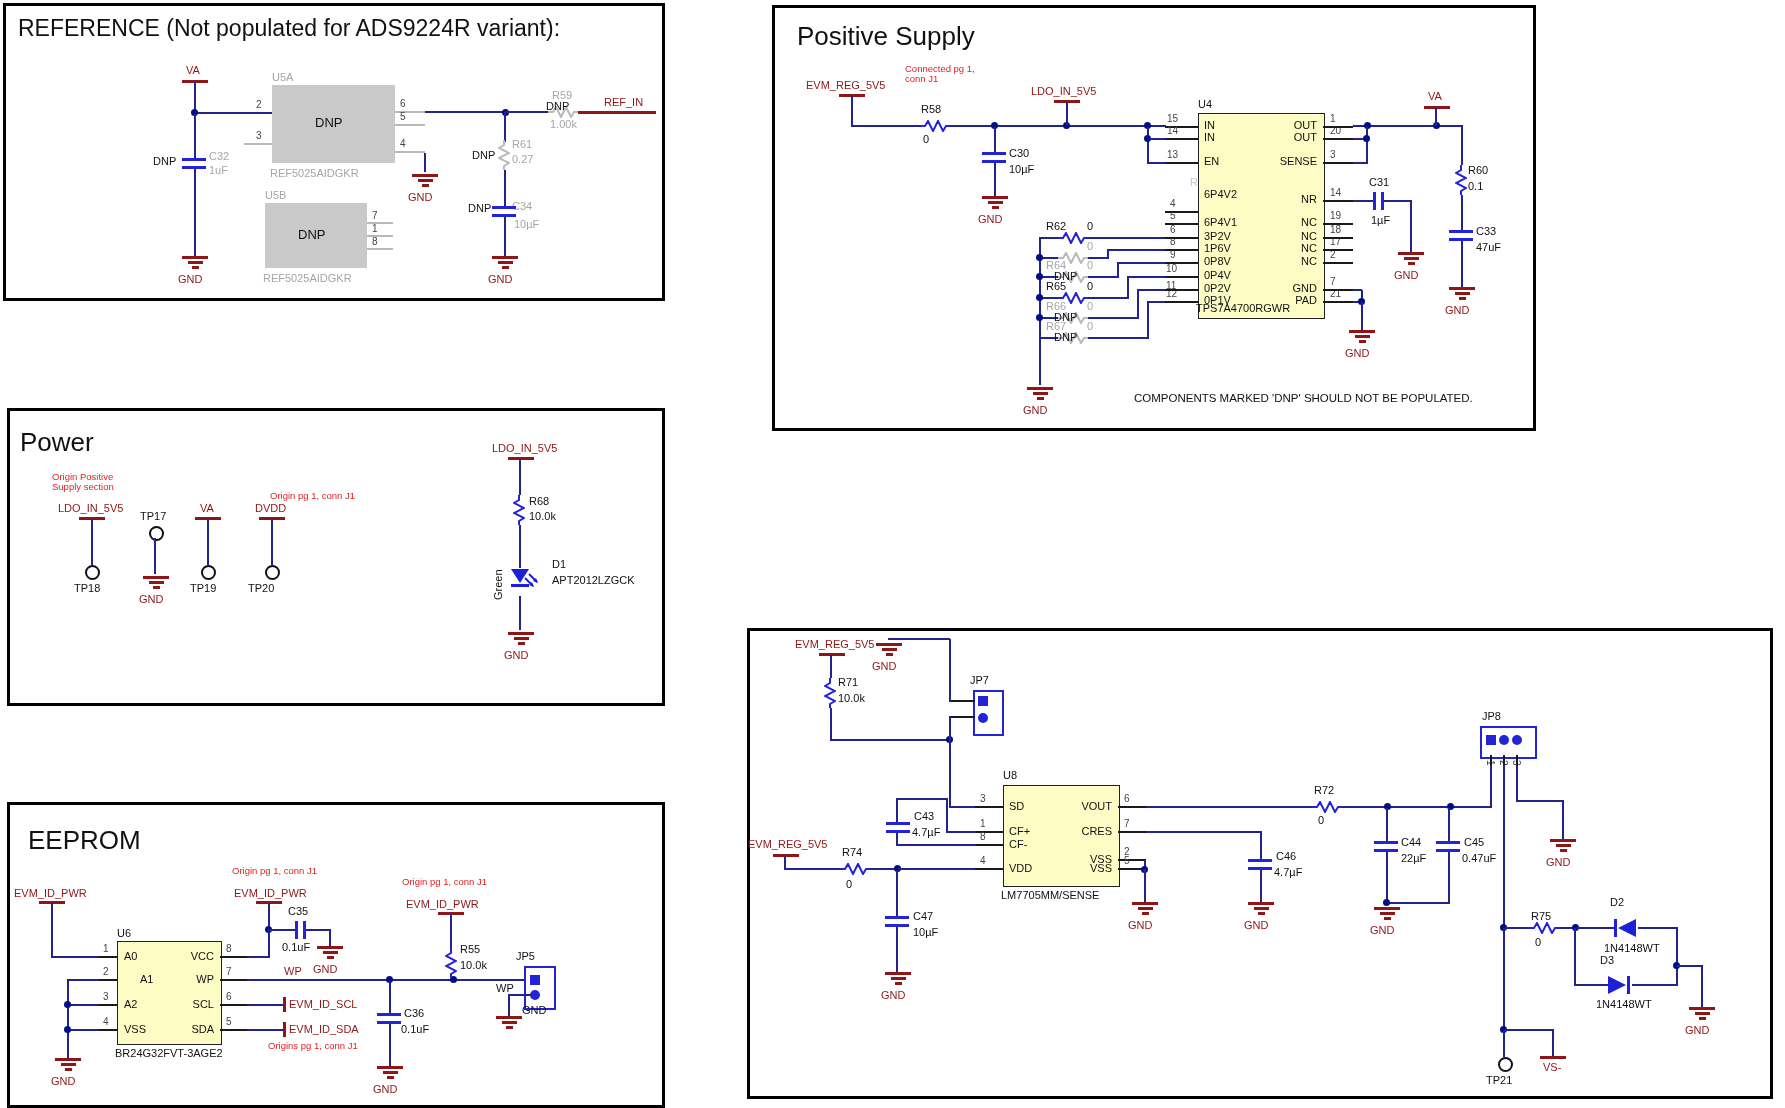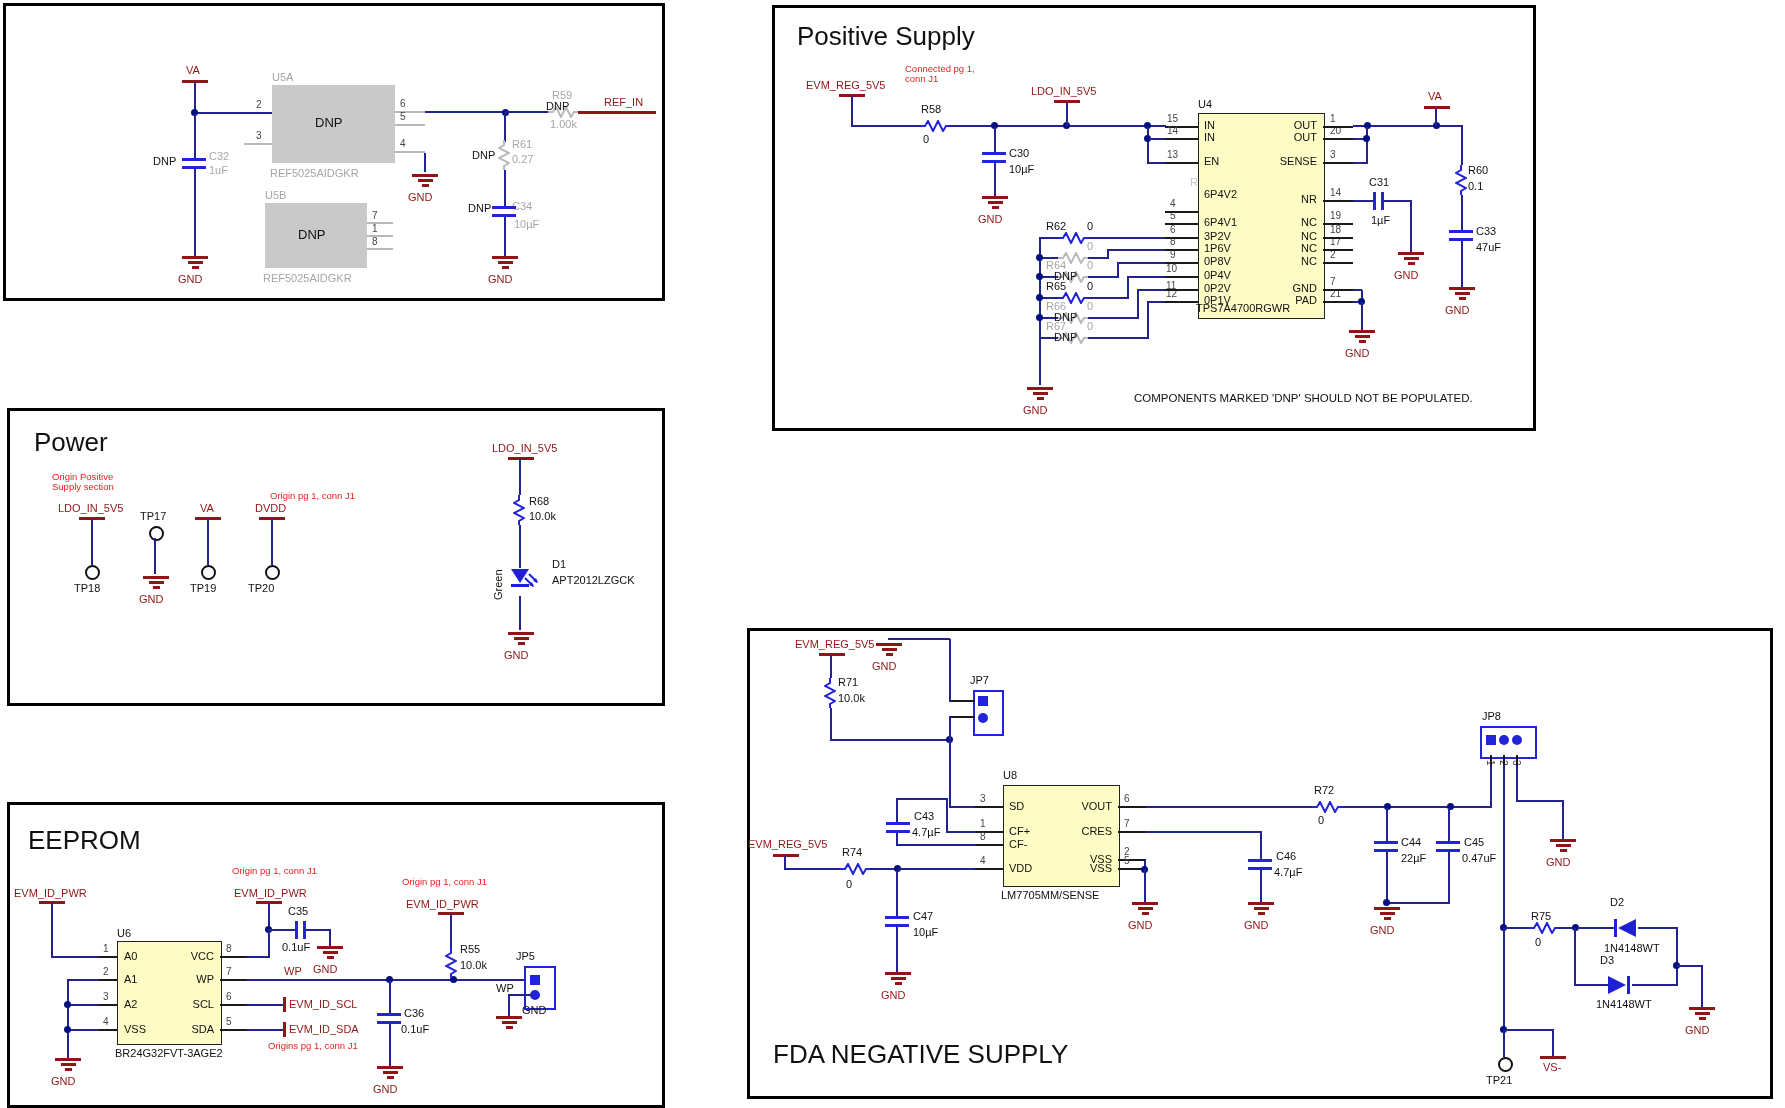--- a/index.html
+++ b/index.html
@@ -37,20 +37,21 @@
 <body>
 
 <div id="canvas">
 
   <div class="box" style="left:3px;top:3px;width:656px;height:292px"></div>
   <div class="box" style="left:7px;top:408px;width:652px;height:292px"></div>
   <div class="box" style="left:7px;top:802px;width:652px;height:300px"></div>
   <div class="box" style="left:772px;top:5px;width:758px;height:420px"></div>
   <div class="box" style="left:747px;top:628px;width:1020px;height:465px"></div>
 
+  <span class="lbl t23" style="left:18px;top:16px;position:absolute">REFERENCE (Not populated for ADS9224R variant):</span>
   <span class="lbl net" style="left:186px;top:64px">VA</span>
   <div class="m" style="left:182px;top:80px;width:26px;height:2.5px"></div>
   <div class="w" style="left:194px;top:82px;width:2px;height:32px"></div>
   <div class="w" style="left:194px;top:112px;width:80px;height:2px"></div>
   <div class="dot" style="left:191px;top:109px"></div>
 
   <div class="chipd" style="left:272px;top:85px;width:123px;height:78px"></div>
   <span class="lbl gy" style="left:272px;top:71px">U5A</span>
   <span class="lbl" style="left:315px;top:116px;font-size:13px">DNP</span>
   <span class="lbl gy" style="left:270px;top:167px">REF5025AIDGKR</span>
@@ -123,21 +124,21 @@
   <span class="lbl gy" style="left:265px;top:189px">U5B</span>
   <span class="lbl" style="left:298px;top:228px;font-size:13px">DNP</span>
   <span class="lbl gy" style="left:263px;top:272px">REF5025AIDGKR</span>
   <div class="gw" style="left:367px;top:222px;width:26px;height:2px"></div>
   <div class="gw" style="left:367px;top:235px;width:26px;height:2px"></div>
   <div class="gw" style="left:367px;top:248px;width:26px;height:2px"></div>
   <span class="pnum gy" style="left:372px;top:210px">7</span>
   <span class="pnum gy" style="left:372px;top:223px">1</span>
   <span class="pnum gy" style="left:372px;top:236px">8</span>
 
-  <span class="lbl t26" style="left:34px;top:428px;position:absolute">Power</span>
+  <span class="lbl t26" style="left:20px;top:428px;position:absolute">Power</span>
   <span class="lbl ann" style="left:52px;top:472px">Origin Positive</span>
   <span class="lbl ann" style="left:52px;top:482px">Supply section</span>
 
   <span class="lbl net" style="left:58px;top:502px">LDO_IN_5V5</span>
   <div class="m" style="left:79px;top:517px;width:26px;height:2.5px"></div>
   <div class="w" style="left:91px;top:519px;width:2px;height:46px"></div>
   <div class="tp" style="left:85px;top:565px"></div>
   <span class="lbl" style="left:74px;top:582px">TP18</span>
 
   <span class="lbl" style="left:140px;top:510px">TP17</span>
@@ -198,21 +199,21 @@
   <div class="w" style="left:51px;top:903px;width:2px;height:55px"></div>
   <div class="w" style="left:51px;top:956px;width:48px;height:2px"></div>
   <div class="k" style="left:99px;top:956px;width:18px;height:2px"></div>
 
   <div class="chip" style="left:117px;top:941px;width:103px;height:102px"></div>
   <span class="lbl" style="left:117px;top:927px">U6</span>
   <span class="lbl" style="left:115px;top:1047px">BR24G32FVT-3AGE2</span>
   <span class="pnum" style="left:103px;top:943px">1</span>
   <span class="lbl" style="left:124px;top:950px">A0</span>
   <span class="pnum" style="left:103px;top:966px">2</span>
-  <span class="lbl" style="left:124px;top:973px">A1</span>
+  <span class="lbl" style="left:140px;top:973px">A1</span>
   <span class="pnum" style="left:103px;top:991px">3</span>
   <span class="lbl" style="left:124px;top:998px">A2</span>
   <span class="pnum" style="left:103px;top:1016px">4</span>
   <span class="lbl" style="left:124px;top:1023px">VSS</span>
   <span class="pnum" style="left:226px;top:943px">8</span>
   <span class="lbl" style="left:184px;top:950px;width:30px;text-align:right">VCC</span>
   <span class="pnum" style="left:226px;top:966px">7</span>
   <span class="lbl" style="left:184px;top:973px;width:30px;text-align:right">WP</span>
   <span class="pnum" style="left:226px;top:991px">6</span>
   <span class="lbl" style="left:184px;top:998px;width:30px;text-align:right">SCL</span>
@@ -544,21 +545,20 @@
   <div class="w" style="left:1361px;top:302px;width:2px;height:28px"></div>
   <div class="gnd" style="left:1349px;top:330px">
       <i class="g1"></i>
       <i class="g2"></i>
       <i class="g3"></i>
     </div>
   <span class="lbl net" style="left:1345px;top:347px">GND</span>
 
   <span class="note" style="left:1134px;top:392px">COMPONENTS MARKED 'DNP' SHOULD NOT BE POPULATED.</span>
 
-  <span class="lbl t26" style="left:773px;top:1040px;position:absolute">FDA NEGATIVE SUPPLY</span>
 
   <span class="lbl net" style="left:795px;top:638px">EVM_REG_5V5</span>
   <div class="m" style="left:819px;top:653px;width:26px;height:2.5px"></div>
   <div class="w" style="left:830px;top:655px;width:2px;height:23px"></div>
   <svg class="sym" style="left:824px;top:678px;color:#2323d8" width="12" height="30" viewBox="0 0 12 30">
       <polyline points="6,0 6,5 1,8 11,13 1,18 11,23 6,26 6,30" fill="none" stroke="currentColor" stroke-width="2"></polyline>
     </svg>
   <span class="lbl" style="left:838px;top:676px">R71</span>
   <span class="lbl" style="left:838px;top:692px">10.0k</span>
   <div class="w" style="left:830px;top:708px;width:2px;height:33px"></div>

